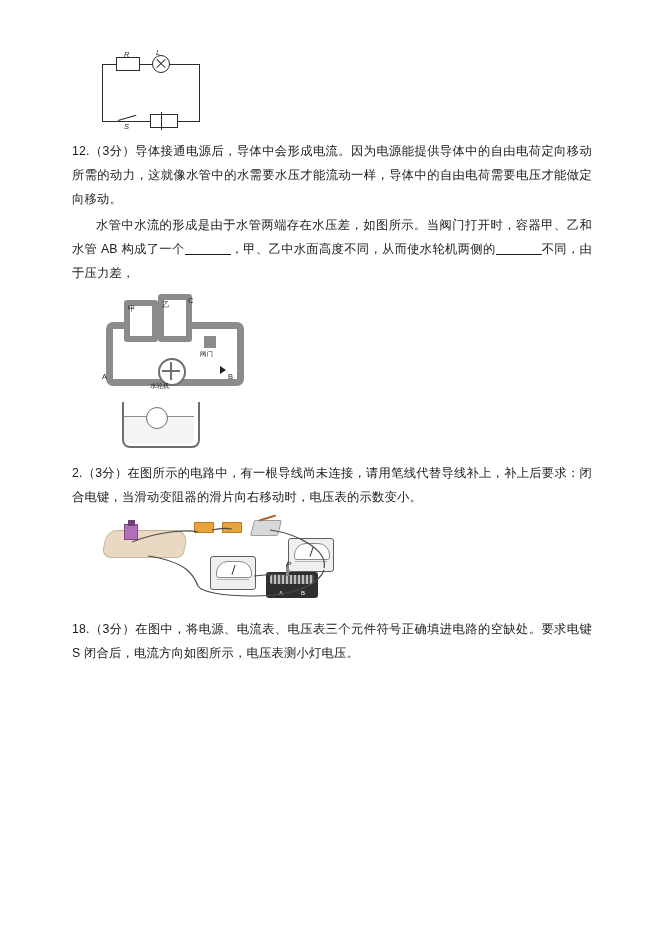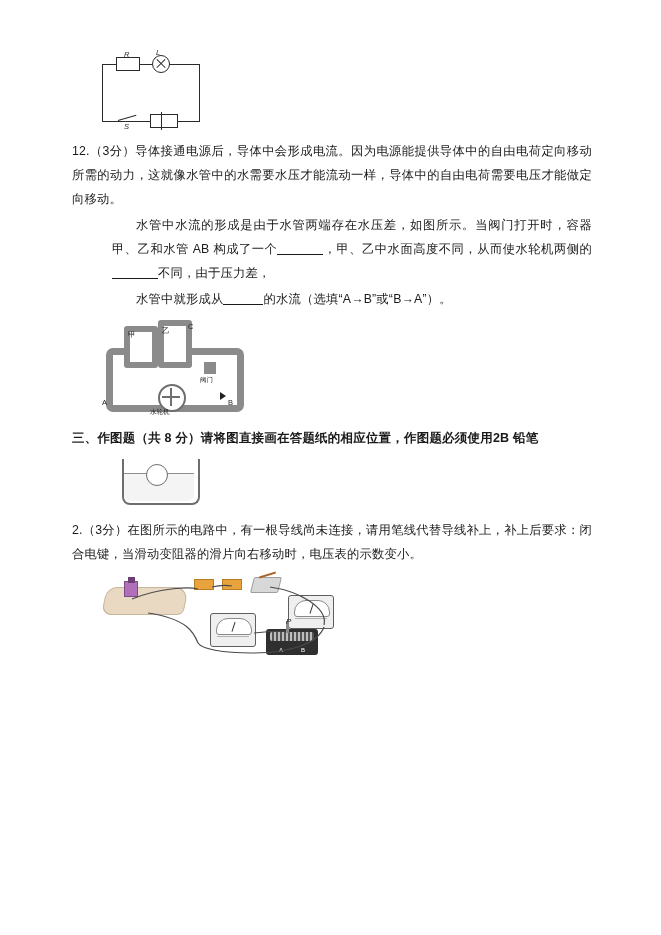--- a/index.html
+++ b/index.html
@@ -30,21 +30,21 @@
   }
 
   
   .q {
     font-size: 12.3px;
     line-height: 1.95;
     text-align: justify;
     margin: 0 0 2px 0;
     letter-spacing: 0.2px;
   }
-  .para-indent { text-indent: 24px; margin-left: 40px; }
+  .para-indent { text-indent: 24px; }
   .blank {
     display: inline-block;
     min-width: 46px;
     border-bottom: 1px solid #1a1a1a;
     height: 12px;
     vertical-align: -2px;
   }
   .blank.sm { min-width: 40px; }
   .section-title {
     font-size: 12.5px;
@@ -374,42 +374,38 @@
       <div class="lbl" style="left:30px; top:-4px;">R</div>
       <div class="lbl" style="left:62px; top:-6px;">L</div>
       <div class="lbl" style="left:30px; top:68px;">S</div>
     </div>
 
     <p class="q">
       <span>12.</span><span>（3分）</span><span>导体接通电源后，导体中会形成电流。因为电源能提供导体中的自由电荷定向移动所需的动力，这就像水管中的水需要水压才能流动一样，导体中的自由电荷需要电压才能做定向移动。</span>
     </p>
     <p class="q para-indent">
       <span>水管中水流的形成是由于水管两端存在水压差，如图所示。当阀门打开时，容器甲、乙和水管 AB 构成了一个</span><span class="blank"></span><span>，甲、乙中水面高度不同，从而使水轮机两侧的</span><span class="blank"></span><span>不同，由于压力差，</span>
-    </p>
-    <p class="q para-indent">
-      <span>水管中就形成从</span><span class="blank sm"></span><span>的水流（选填“A→B”或“B→A”）。</span>
     </p>
 
     <div class="fig fig2">
       <div class="outer"></div>
       <div class="vessel v1"></div>
       <div class="vessel v2"></div>
       <div class="wheel"></div>
       <div class="valve"></div>
       <div class="tip" style="left:28px; top:12px;">甲</div>
       <div class="tip" style="left:62px; top:8px;">乙</div>
       <div class="tip" style="left:88px; top:4px;">C</div>
       <div class="tip" style="left:2px; top:80px;">A</div>
       <div class="tip" style="left:128px; top:80px;">B</div>
       <div class="tip" style="left:50px; top:90px; font-size:6.5px;">水轮机</div>
       <div class="tip" style="left:100px; top:58px; font-size:6.5px;">阀门</div>
       <div class="nib" style="left:120px; top:74px;"></div>
     </div>
 
-    <p class="section-title">三、作图题（共 8 分）请将图直接画在答题纸的相应位置，作图题必须使用2B 铅笔</p>
 
 
     <div class="fig fig3">
       <div class="cup"></div>
       <div class="water"></div>
       <div class="line"></div>
       <div class="ball"></div>
     </div>
 
     <p class="q">
@@ -449,16 +445,19 @@
         <path d="M30,26 C60,14 88,14 96,16" stroke="#4a4a4a" stroke-width="1.2" fill="none"></path>
         <path d="M110,14 C118,12 124,12 130,13" stroke="#4a4a4a" stroke-width="1.2" fill="none"></path>
         <path d="M168,14 C196,18 226,34 222,52" stroke="#4a4a4a" stroke-width="1.2" fill="none"></path>
         <path d="M222,54 C216,70 190,80 150,80" stroke="#4a4a4a" stroke-width="1.2" fill="none"></path>
         <path d="M150,80 C120,80 100,76 96,70" stroke="#4a4a4a" stroke-width="1.2" fill="none"></path>
         <path d="M96,70 C92,60 86,46 46,40" stroke="#4a4a4a" stroke-width="1.2" fill="none"></path>
         <path d="M152,60 C168,58 176,58 184,58" stroke="#4a4a4a" stroke-width="1.2" fill="none"></path>
       </svg>
     </div>
 
+    <p class="q">
+      <span>18.</span><span>（3分）</span><span>在图中，将电源、电流表、电压表三个元件符号正确填进电路的空缺处。要求电键 S 闭合后，电流方向如图所示，电压表测小灯电压。</span>
+    </p>
 
     <div class="footer-space"></div>
   </div>
 </div>
 
 </body></html>

